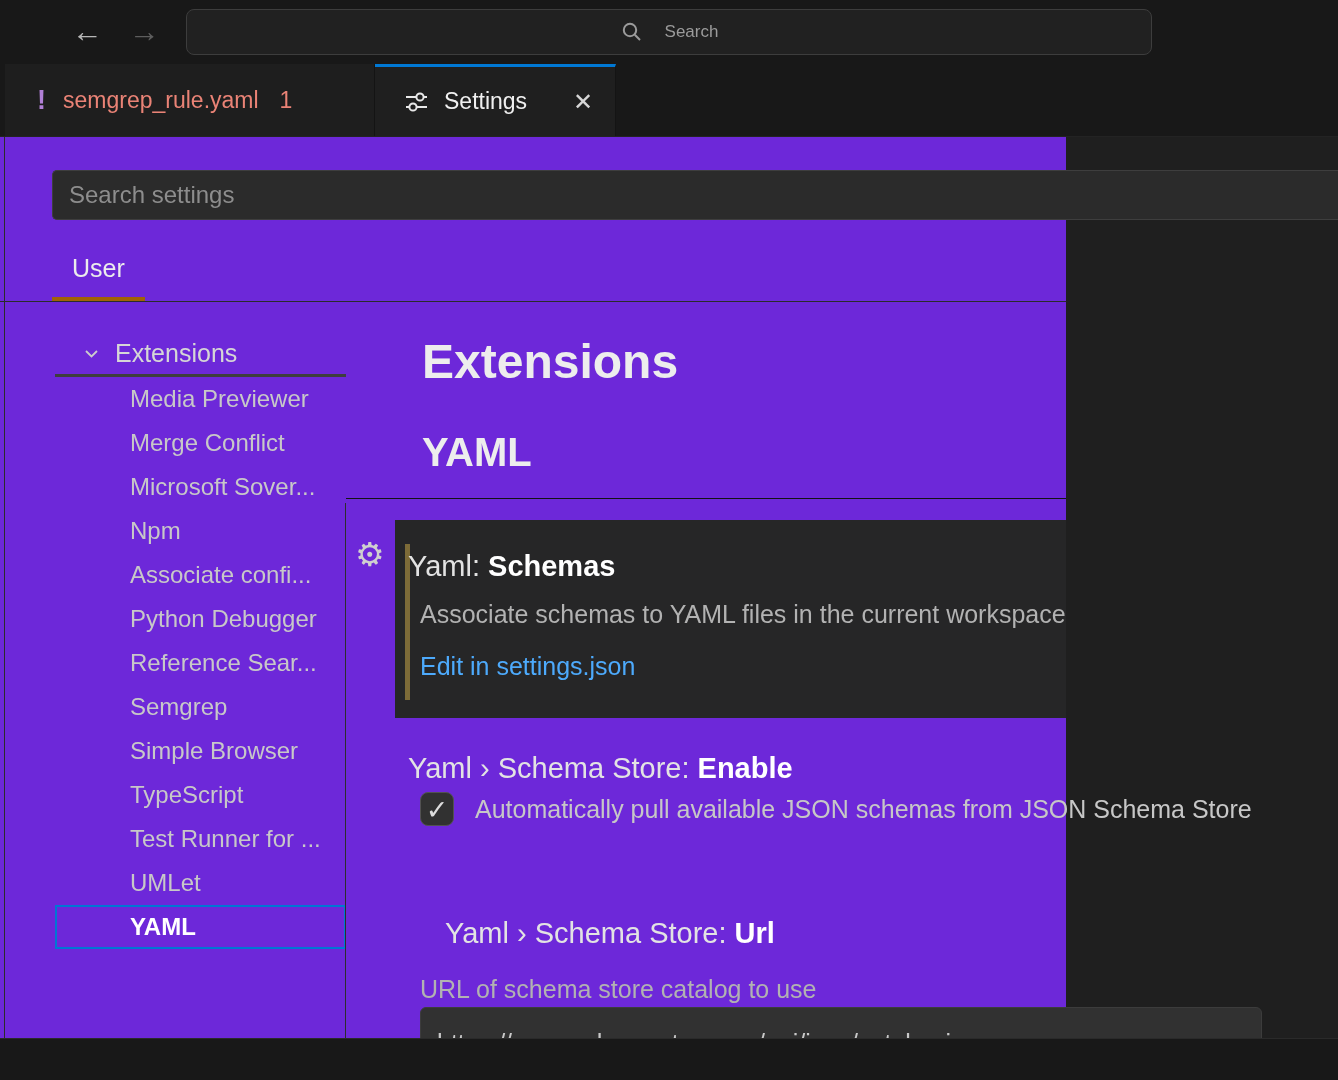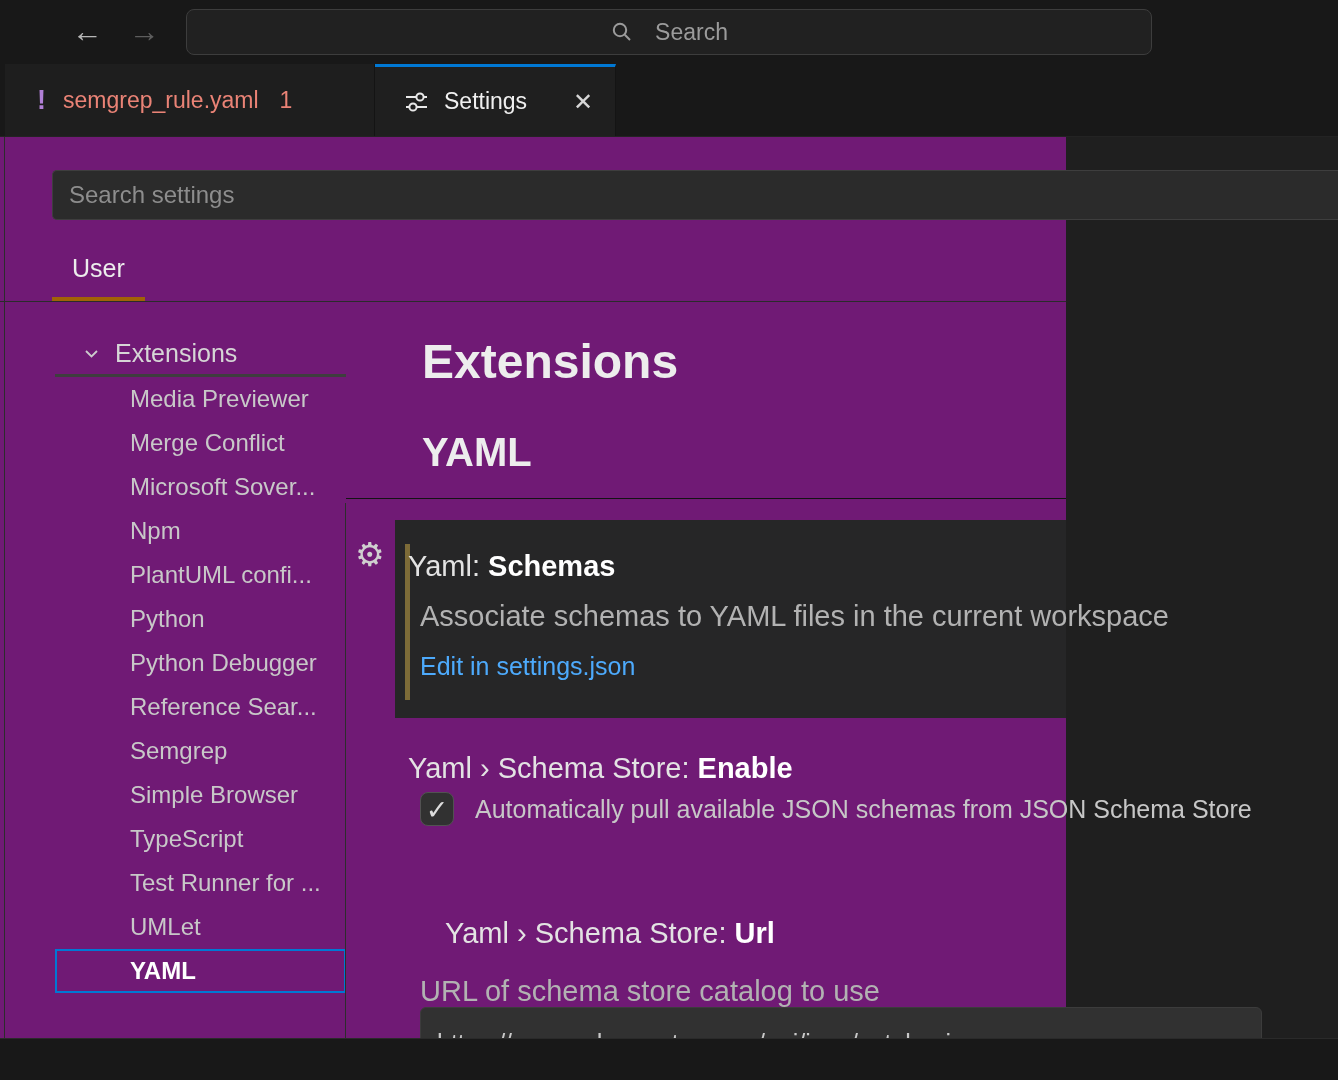--- a/index.html
+++ b/index.html
@@ -14,40 +14,40 @@
 
   
   .titlebar { position:absolute; top:0; left:0; right:0; height:64px; background:#181818; }
   .nav-arrows { position:absolute; left:72px; top:0; height:64px; display:flex; align-items:center; gap:26px; font-size:31px; }
   .arrow-back { color:#b6b6b6; }
   .arrow-fwd  { color:#5d5d5d; }
   .tb-search {
     position:absolute; left:186px; top:9px; width:966px; height:46px;
     background:#212121; border:1px solid #3d3d3d; border-radius:8px;
     display:flex; align-items:center; justify-content:center; gap:21px;
-    color:#9b9b9b; font-size:23px;
+    color:#9b9b9b; font-size:17px;
   }
 
   
   .tabbar { position:absolute; top:64px; left:0; right:0; height:73px; background:#181818; display:flex; border-bottom:1px solid #232323; }
   .tab { display:flex; align-items:center; height:100%; }
   .tab-file {
     width:370px; margin-left:5px; background:#1e1e1e; color:#ea8376;
     font-size:23px; padding-left:32px; gap:17px; border-right:1px solid #141414;
   }
   .yaml-glyph { color:#b180d7; font-weight:700; font-size:27px; }
   .err-count { margin-left:4px; }
   .tab-settings {
     width:241px; background:#1f1f1f; color:#f0f0f0; font-size:23px;
     border-top:3px solid #0078d4; padding:0 22px 0 28px; gap:14px; border-right:1px solid #141414;
   }
   .tab-close { margin-left:auto; color:#d6d6d6; font-size:24px; font-family:"DejaVu Sans", sans-serif; }
 
   
-  .editor { position:absolute; top:137px; left:0; width:1066px; height:901px; background:#701a75; }
+  .editor { position:absolute; top:137px; left:0; width:1066px; height:901px; background:#6d28d9; }
   .left-sash { position:absolute; left:4px; top:0; bottom:0; width:1px; background:#2c2c2c; }
 
   .search-settings {
     position:absolute; left:52px; top:33px; width:1286px; height:50px;
     background:#2b2b2b; border:1px solid #3e3e3e; border-right:none; border-radius:5px 0 0 5px;
     color:#bdbdbd; font-size:24px; padding:0 16px; outline:none;
     font-family:"Liberation Sans", sans-serif;
   }
   .search-settings::placeholder { color:#8d8d8d; }
 
@@ -82,21 +82,21 @@
 
   .setting-row { position:absolute; left:395px; right:0; }
   .row-schemas { top:383px; height:198px; background:#262627; }
   .row-enable  { top:603px; height:150px; }
   .row-url     { top:768px; height:270px; }
 
   .modbar { position:absolute; left:10px; top:24px; width:5px; height:156px; background:#7d6b38; }
 
   .s-title { position:absolute; left:13px; font-size:29px; color:#e3e3e3; white-space:nowrap; }
   .s-title .s-key { font-weight:700; color:#ffffff; }
-  .s-desc  { position:absolute; left:25px; font-size:29px; color:#b2b2b2; white-space:nowrap; }
+  .s-desc  { position:absolute; left:25px; font-size:25px; color:#b2b2b2; white-space:nowrap; }
   .s-link  { position:absolute; left:25px; font-size:25px; color:#4daafc; cursor:pointer; white-space:nowrap; }
 
   .row-schemas .s-title { top:30px; }
   .row-schemas .s-desc  { top:80px; }
   .row-schemas .s-link  { top:132px; }
 
   .row-enable .s-title { top:12px; }
   .check-row { position:absolute; left:25px; top:52px; display:flex; align-items:center; gap:21px; }
   .checkbox {
     width:34px; height:34px; background:#313131; border:1px solid #525252; border-radius:8px;
@@ -184,24 +184,21 @@
         <div class="toc-item">
           <span>Merge Conflict</span>
         </div>
         <div class="toc-item">
           <span>Microsoft Sover...</span>
         </div>
         <div class="toc-item">
           <span>Npm</span>
         </div>
         <div class="toc-item">
-          <span>PlantUML confi...</span>
-        </div>
-        <div class="toc-item">
-          <span>Python</span>
+          <span>Associate confi...</span>
         </div>
         <div class="toc-item">
           <span>Python Debugger</span>
         </div>
         <div class="toc-item">
           <span>Reference Sear...</span>
         </div>
         <div class="toc-item">
           <span>Semgrep</span>
         </div>

